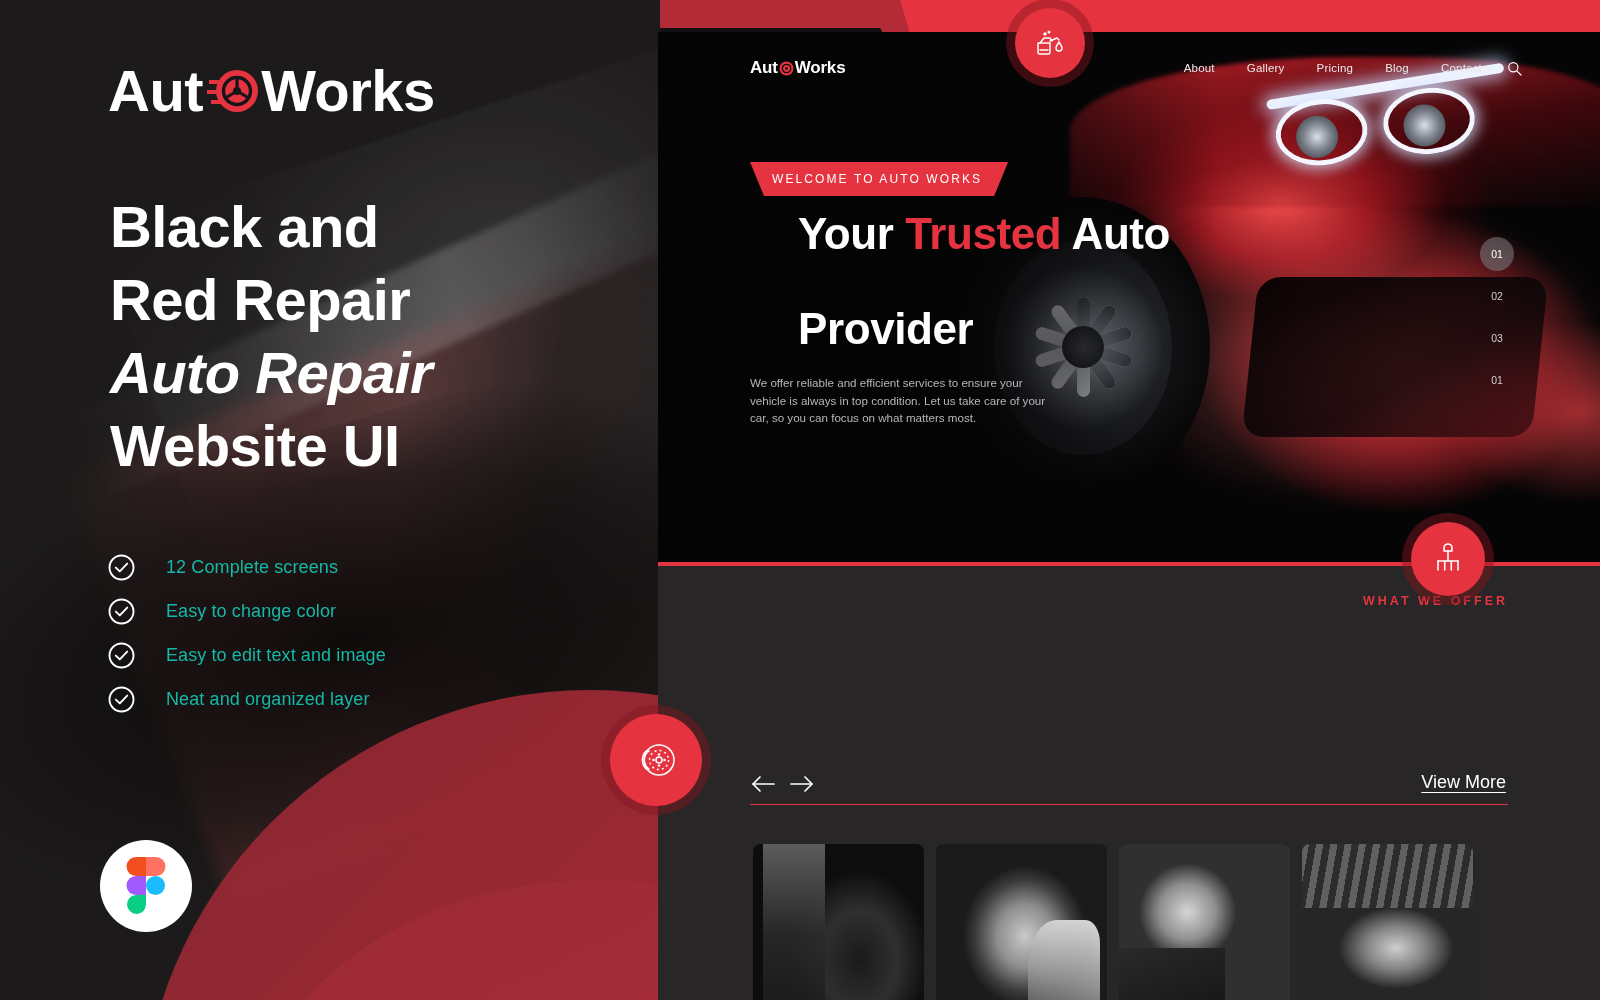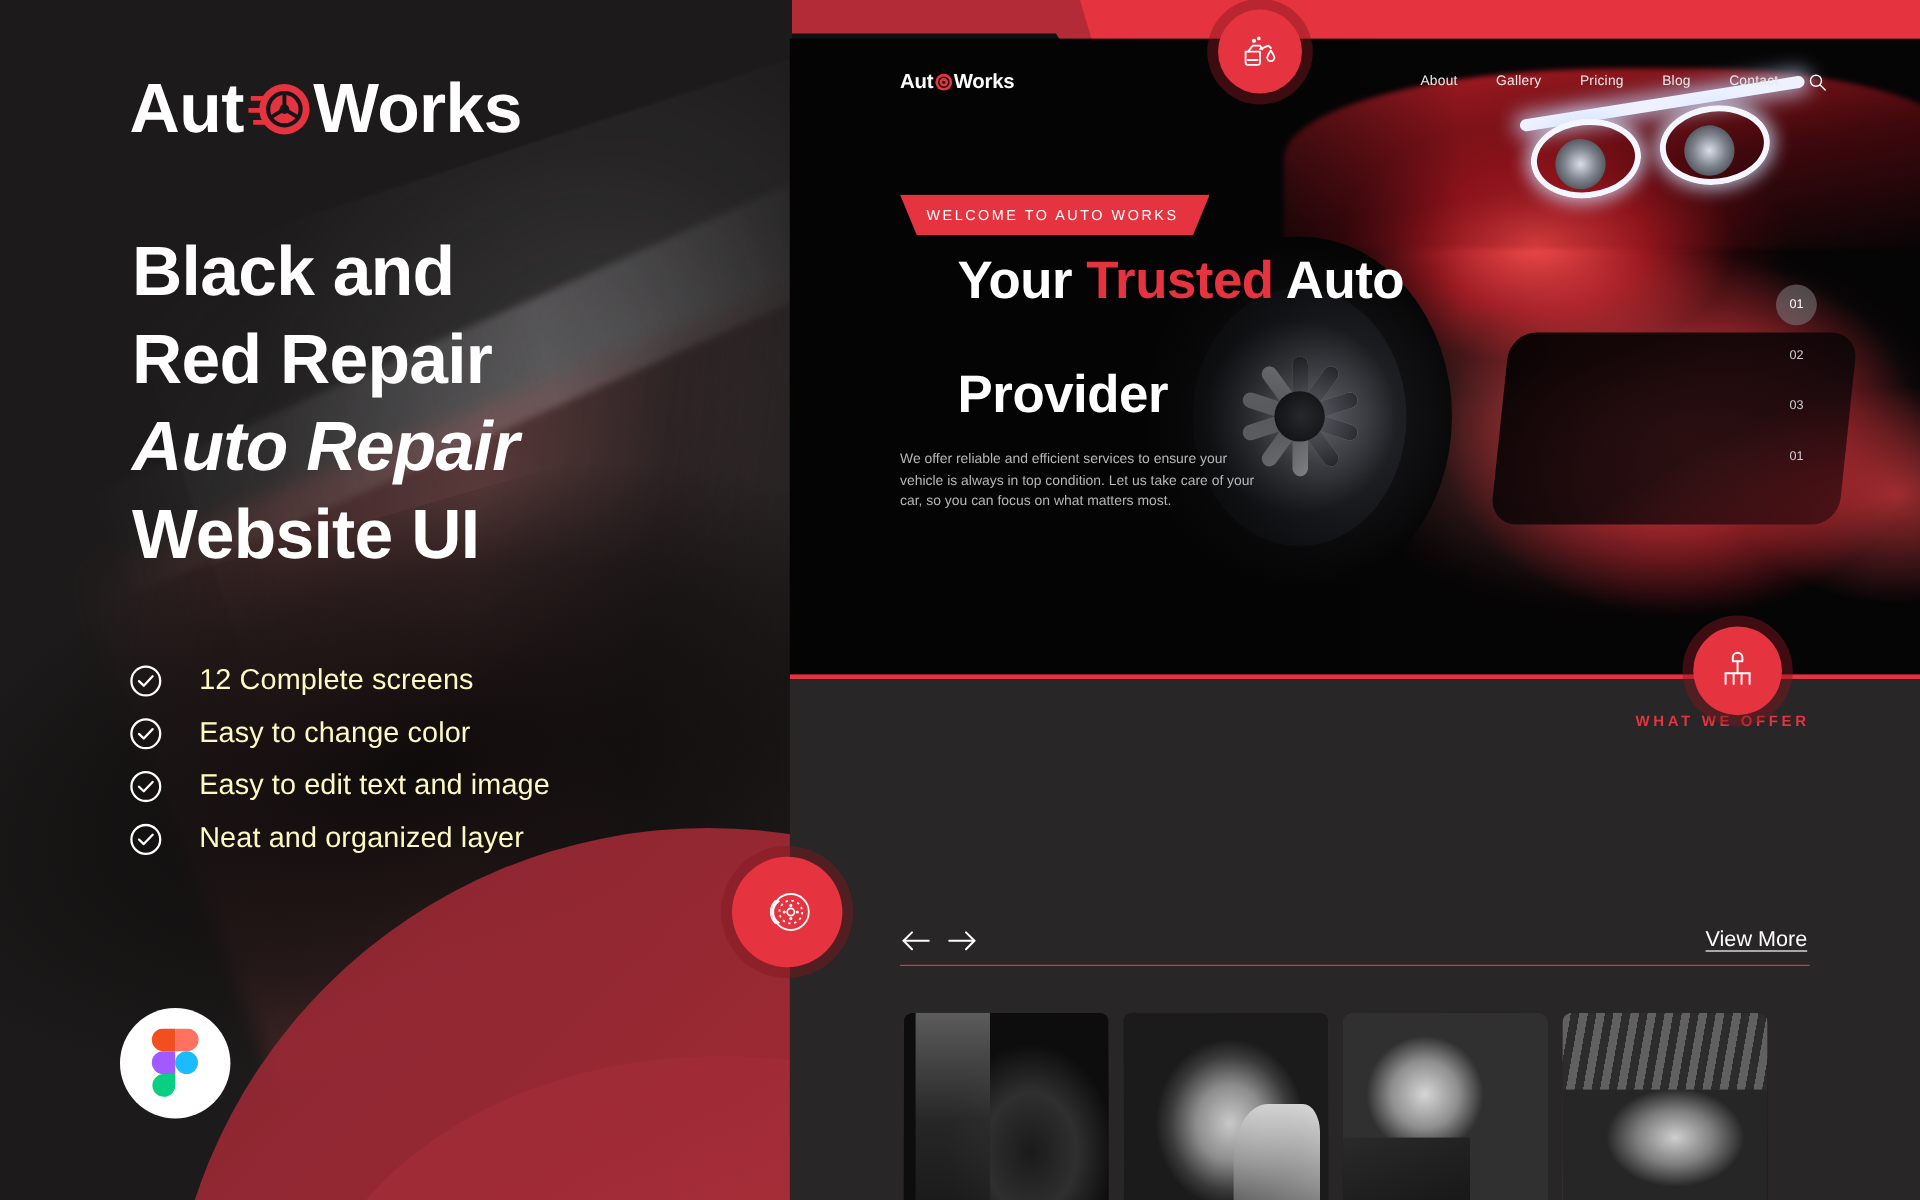--- a/index.html
+++ b/index.html
@@ -73,21 +73,21 @@
   .headline {
     position:absolute; left:110px; top:190px; width:520px; z-index:20;
     font-size:58px; font-weight:700; color:#fff; line-height:1.26; letter-spacing:-0.6px;
   }
   .headline .ital { font-style:italic; display:block; }
 
   .feature-list{ position:absolute; left:108px; top:545px; z-index:20; }
   .feature-item{ display:flex; align-items:center; height:44px; margin-bottom:0px; }
   .feature-item + .feature-item{ margin-top:0px; }
   .check-ic{ width:27px; height:27px; flex:0 0 27px; margin-right:31px; }
-  .feature-label{ font-size:24px; color:#fef9c3; font-weight:400; letter-spacing:.1px;}
+  .feature-label{ font-size:18px; color:#14b8a6; font-weight:400; letter-spacing:.1px;}
 
   .figma-badge{
     position:absolute; left:100px; top:840px; width:92px; height:92px; border-radius:50%;
     background:#fff; display:flex; align-items:center; justify-content:center; z-index:25;
   }
 
   
   .top-red {
     position:absolute; left:0; top:0; width:1600px; height:120px; z-index:2;
   }

